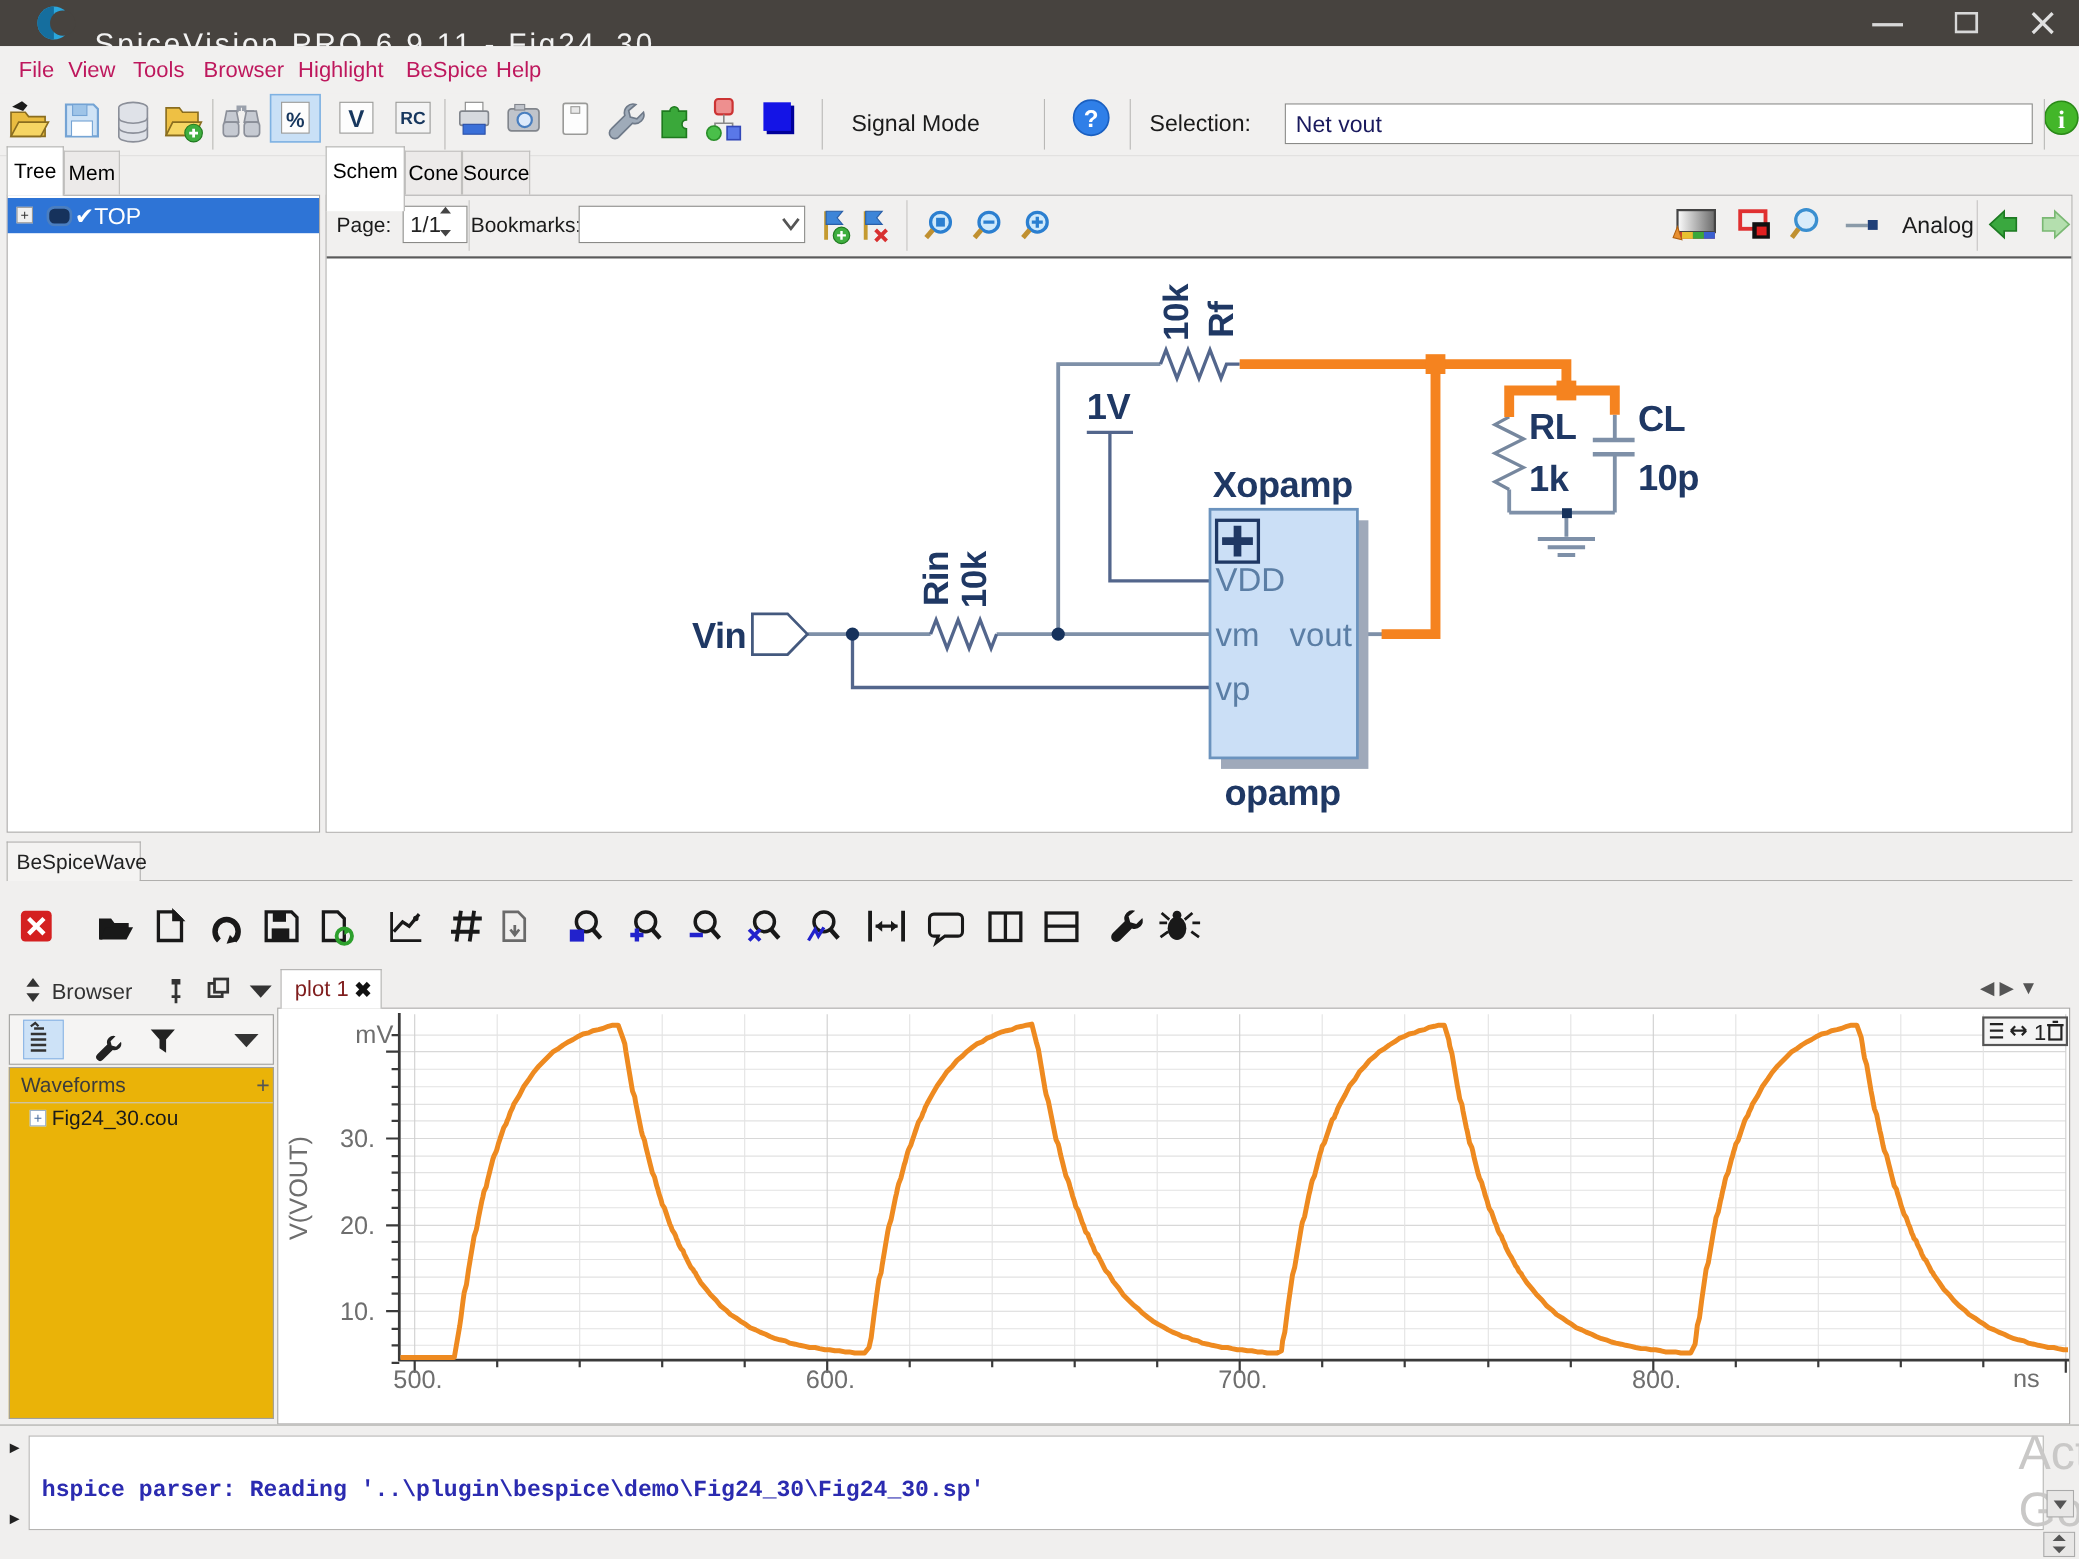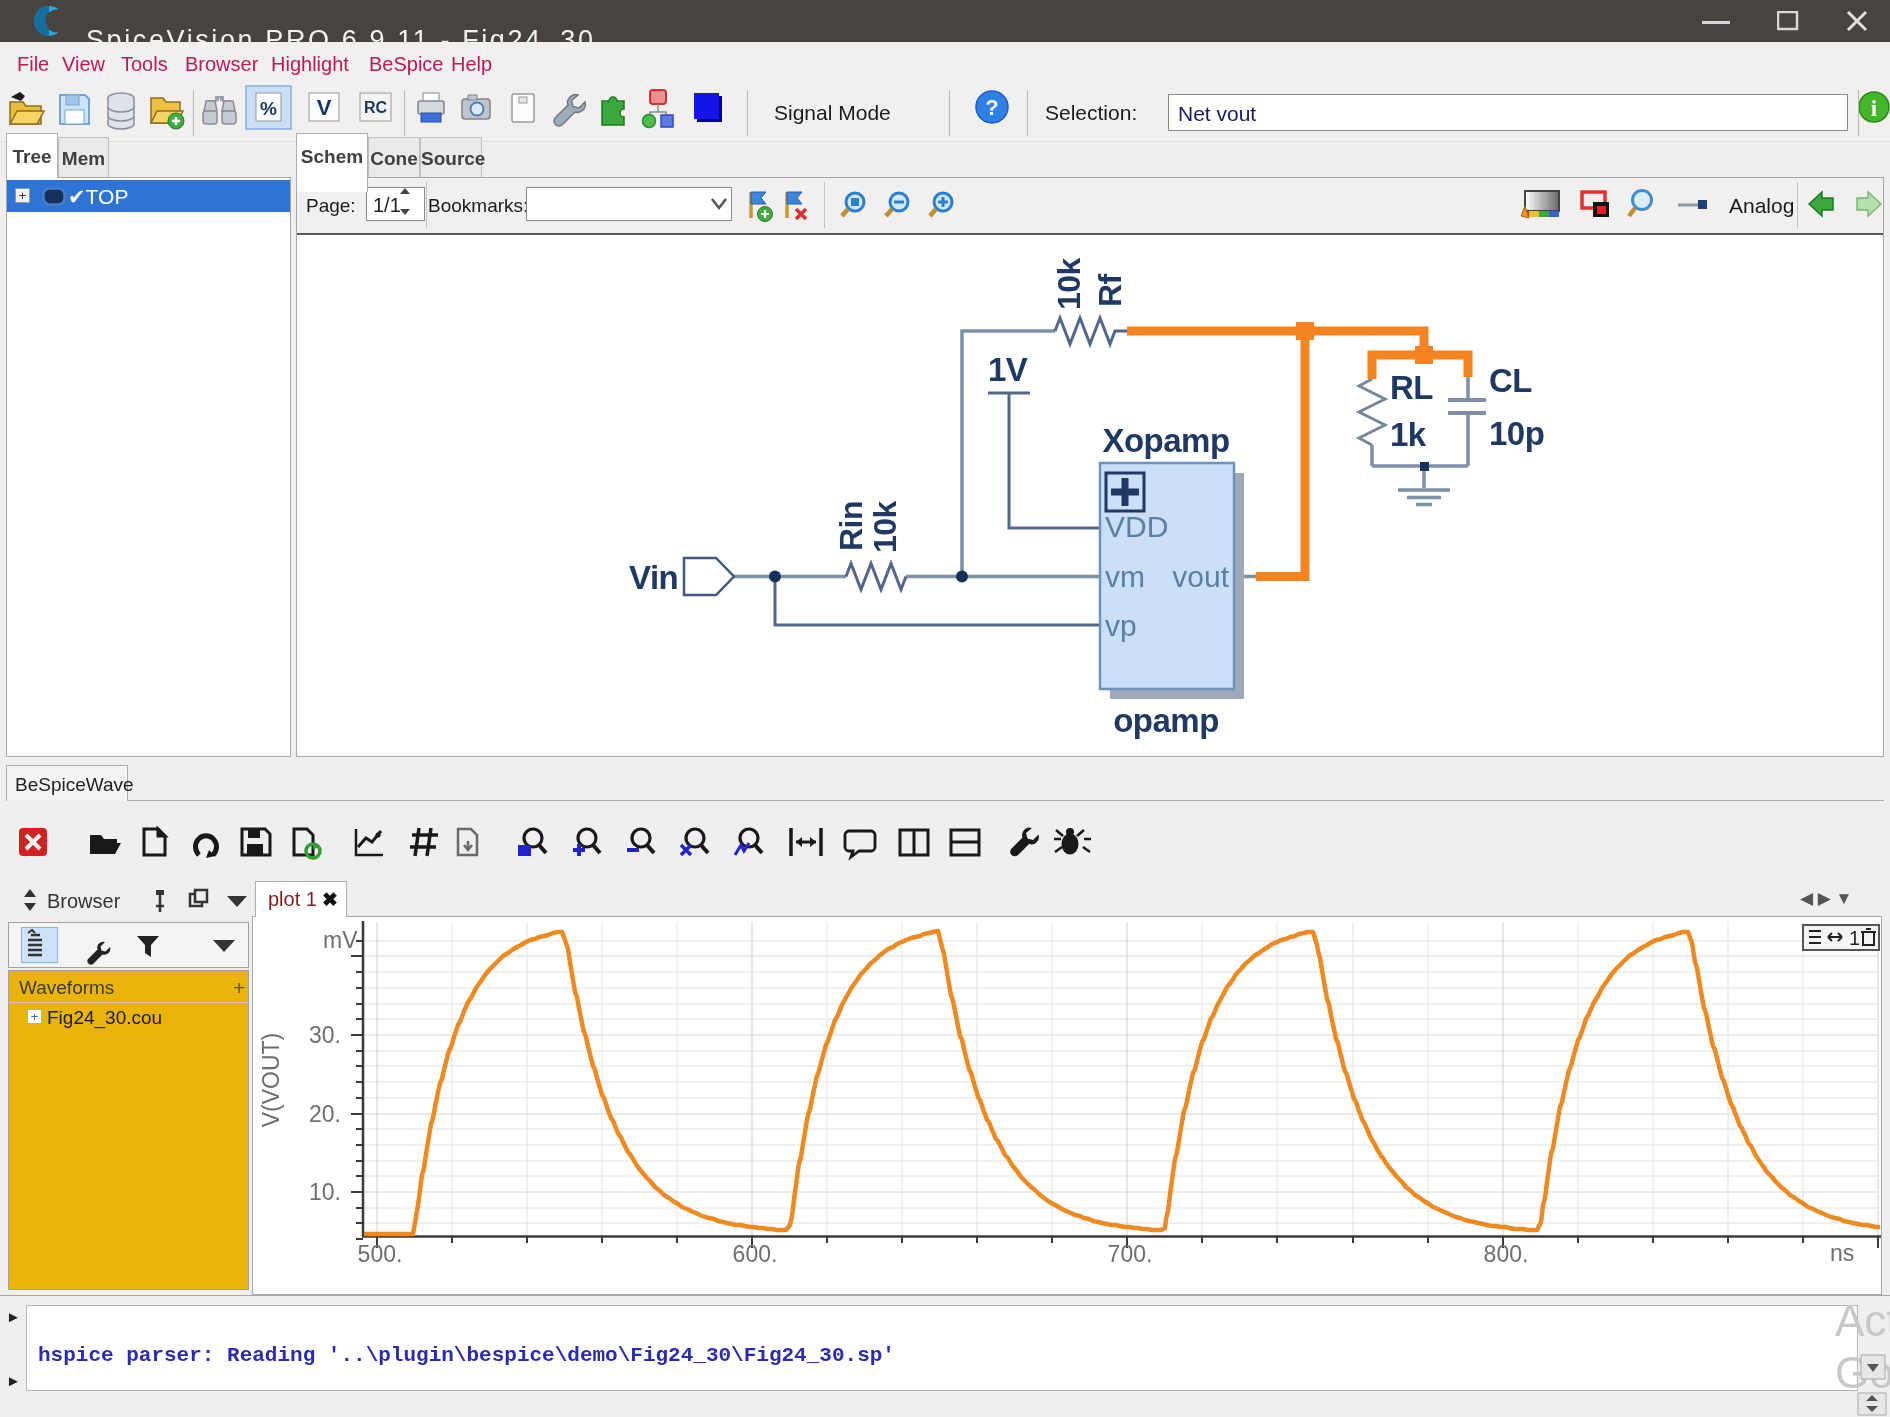--- a/index.html
+++ b/index.html
@@ -9,21 +9,21 @@
 
 #titlebar { left:0; top:0; width:1890px; height:42px; background:#47433f; }
 #titletext { left:86px; top:6px; color:#f2f2f2; font-size:27px; letter-spacing:2.6px;margin-top:19px; }
 
 #menubar { left:0; top:42px; width:1890px; height:43px; background:#f1f0ef; color:#be185d; font-size:20px; }
 #menubar span { position:absolute; top:11px; }
 
 #toolbar { left:0; top:85px; width:1890px; height:57px; background:#f1f0ef; border-bottom:1px solid #e0dfde; }
 .vsep { position:absolute; width:1px; background:#b9b8b6; }
 
-.tab { position:absolute; font-size:19px; color:#404040; text-align:center;font-weight:bold; }
+.tab { position:absolute; font-size:19px; color:#000000; text-align:center; }
 .tab.active { background:#ffffff; border:1px solid #b0afad; border-bottom:none; z-index:3; }
 .tab.inactive { background:#eceae9; border:1px solid #c0bfbd; border-bottom:none; }
 
 #treepanel { left:6px; top:177px; width:285px; height:580px; background:#fff; border:1px solid #a8a7a5; }
 #schempanel { left:296px; top:177px; width:1588px; height:580px; background:#f1f0ef; border:1px solid #a8a7a5; }
 #pagebar { position:absolute; left:0; top:0; width:1586px; height:55px; background:#f1f0ef; }
 #canvas { position:absolute; left:0px; top:55px; width:1586px; height:523px; background:#fff; border-top:2px solid #5a5a5a; }
 
 #wavetab { left:6px; top:765px; width:122px; height:36px; background:#f4f3f2; border:1px solid #b0afad; border-bottom:none; font-size:19px; color:#222; }
 #waveline { left:127px; top:800px; width:1757px; height:1px; background:#b0afad; }

